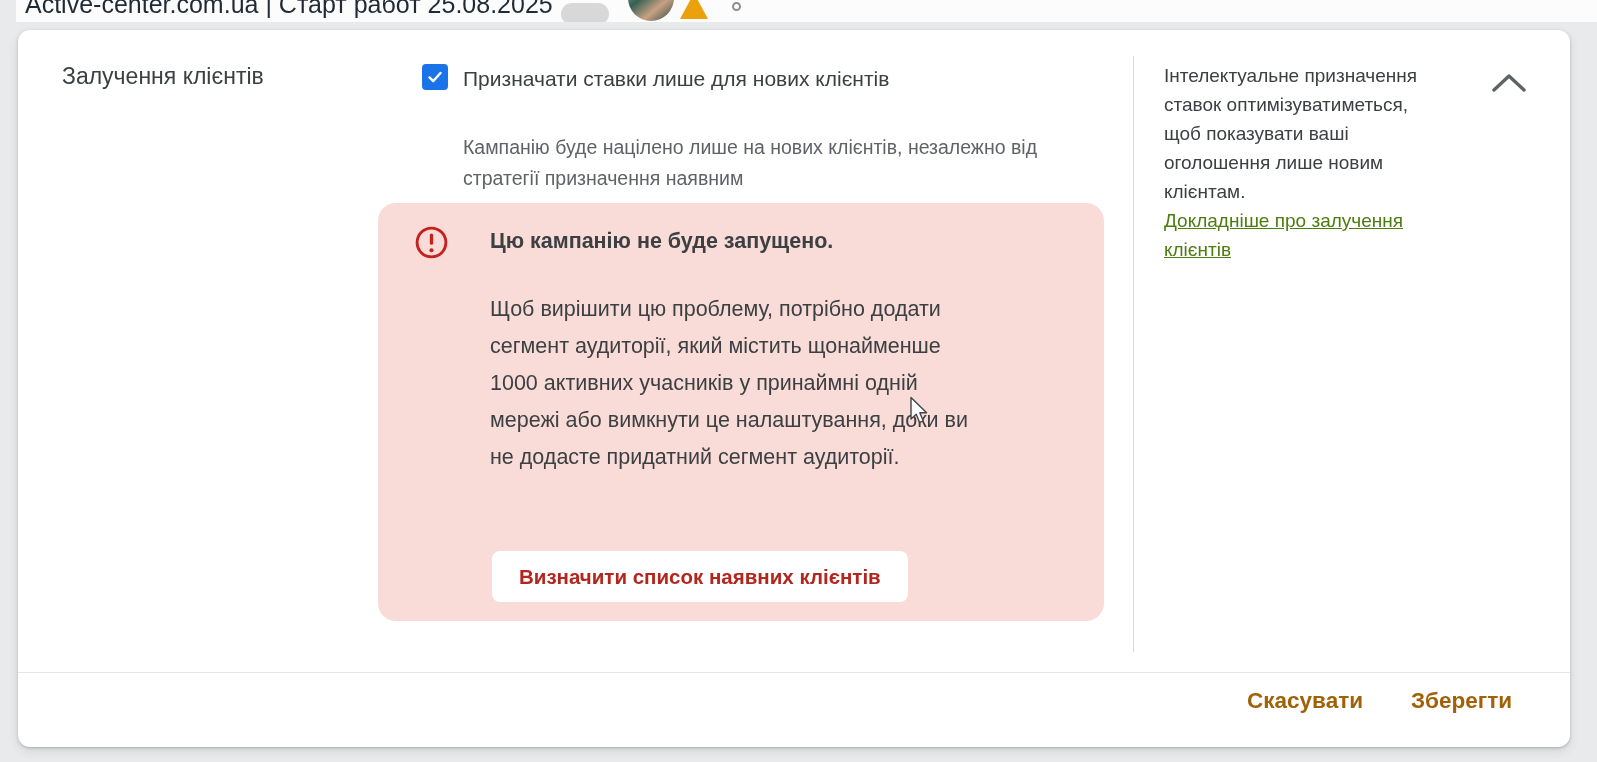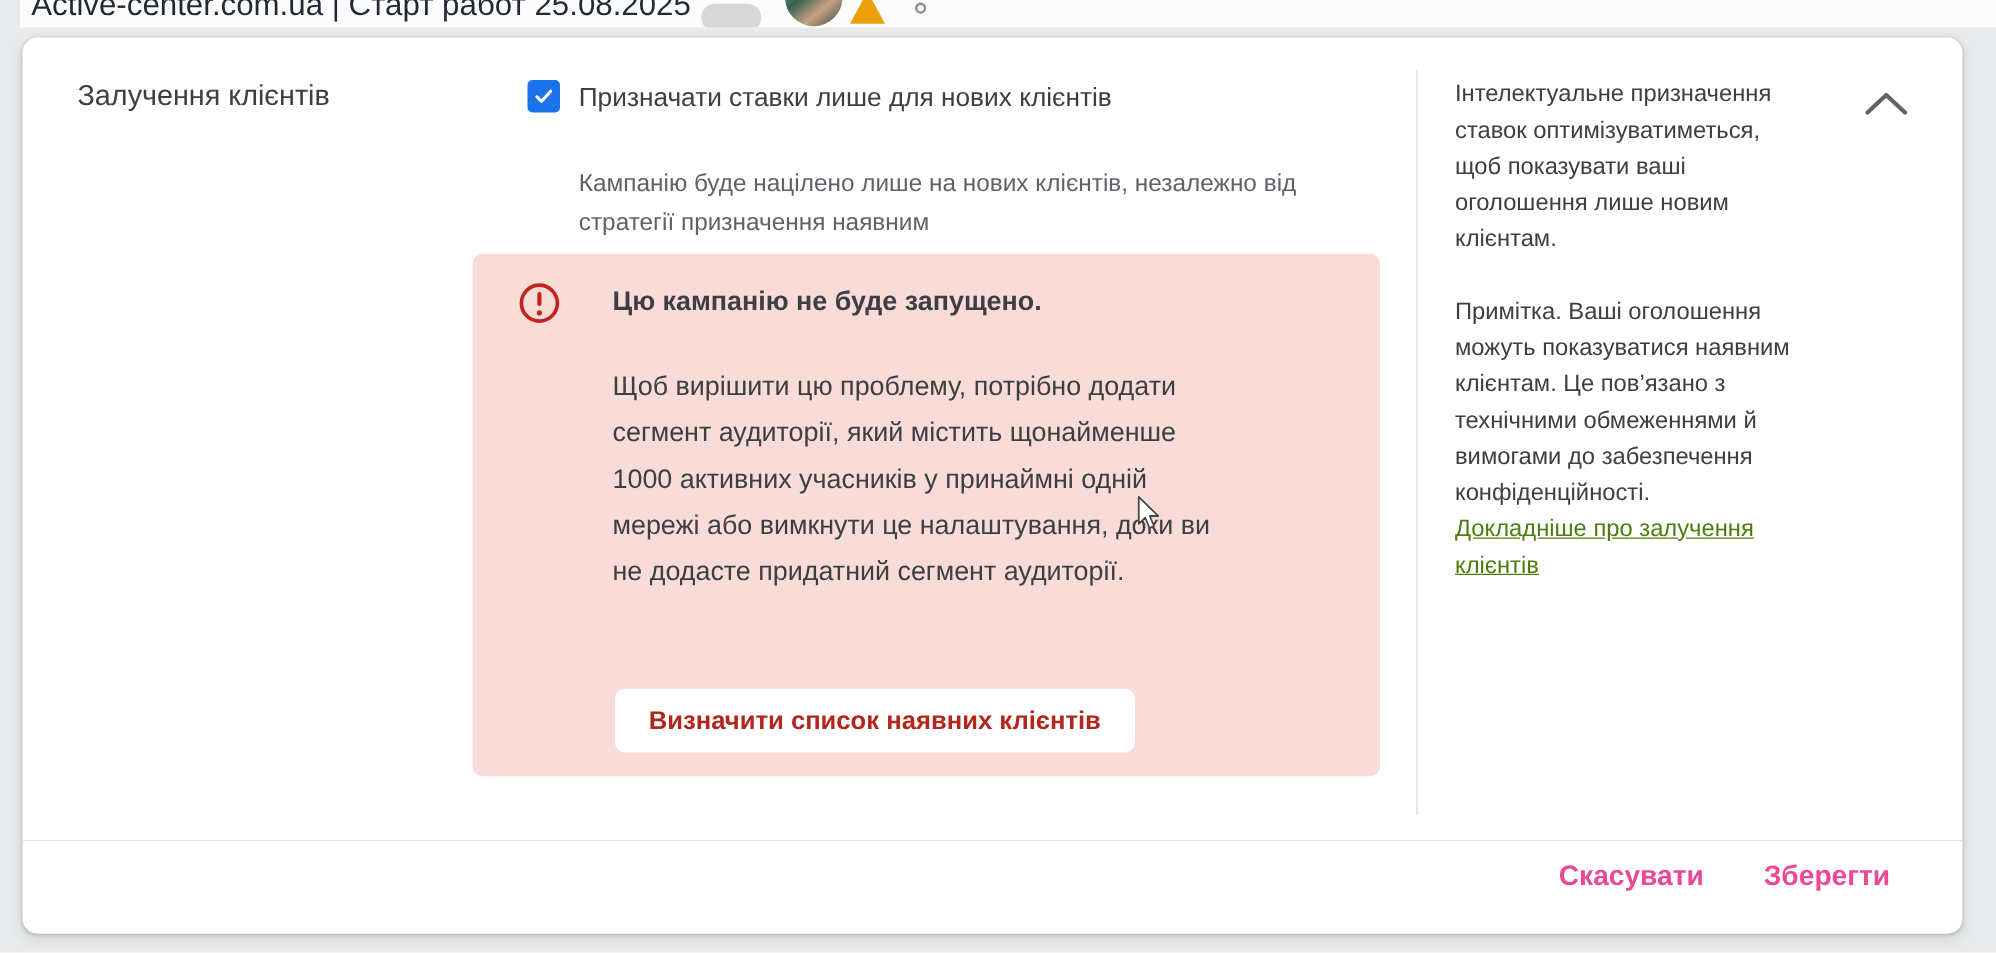--- a/index.html
+++ b/index.html
@@ -67,21 +67,21 @@
     font-size: 21px; color: #3c4043; cursor: pointer;
   }
   .checkbox-desc {
     position: absolute; left: 445px; top: 102px; width: 655px;
     font-size: 19.5px; line-height: 31px; color: #5f6368;
   }
 
   
   .warning-box {
     position: absolute; left: 360px; top: 173px; width: 726px; height: 418px;
-    background: #f9dbd7; border-radius: 8px;
+    background: #f9dbd7; border-radius: 18px;
   }
   .warning-icon { position: absolute; left: 35px; top: 21px; }
   .warning-title {
     position: absolute; left: 112px; top: 26px;
     font-size: 21.5px; font-weight: 600; color: #3c4043;
   }
   .warning-body {
     position: absolute; left: 112px; top: 88px; width: 492px;
     font-size: 21.5px; line-height: 37px; color: #3c4043;
   }
@@ -114,21 +114,21 @@
     position: absolute; left: 0; right: 0; top: 642px; height: 1px;
     background: #e4e5e7;
   }
   .footer {
     position: absolute; right: 58px; top: 653px;
     display: flex; gap: 48px; align-items: center; height: 36px;
   }
   .footer button {
     background: none; border: none; cursor: pointer;
     font-family: "Liberation Sans", sans-serif;
-    font-size: 22.5px; font-weight: 600; color: #ec4899;
+    font-size: 22.5px; font-weight: 600; color: #a16207;
   }
 
   .cursor { position: absolute; left: 907px; top: 396px; pointer-events: none; }
 </style>
 </head>
 <body>
 
 <div class="top-strip">
   <span class="row-title">Active-center.com.ua | Старт работ 25.08.2025</span>
   <span class="status-pill"></span>
@@ -159,21 +159,20 @@
     </svg>
     <div class="warning-title">Цю кампанію не буде запущено.</div>
     <div class="warning-body">Щоб вирішити цю проблему, потрібно додати сегмент аудиторії, який містить щонайменше 1000 активних учасників у принаймні одній мережі або вимкнути це налаштування, доки ви не додасте придатний сегмент аудиторії.</div>
     <button class="warning-action">Визначити список наявних клієнтів</button>
   </div>
 
   <div class="v-divider"></div>
 
   <div class="help-panel">
     <p>Інтелектуальне призначення ставок оптимізуватиметься, щоб показувати ваші оголошення лише новим клієнтам.</p>
-    <p>Примітка. Ваші оголошення можуть показуватися наявним клієнтам. Це пов’язано з технічними обмеженнями й вимогами до забезпечення конфіденційності.</p>
     <a class="help-link">Докладніше про залучення клієнтів</a>
   </div>
 
   <button class="collapse-btn">
     <svg width="38" height="24" viewBox="0 0 38 24">
       <polyline points="4,19 19,5 34,19" fill="none" stroke="#5f6368" stroke-width="3.4" stroke-linecap="round" stroke-linejoin="round"></polyline>
     </svg>
   </button>
 
   <div class="h-divider"></div>

